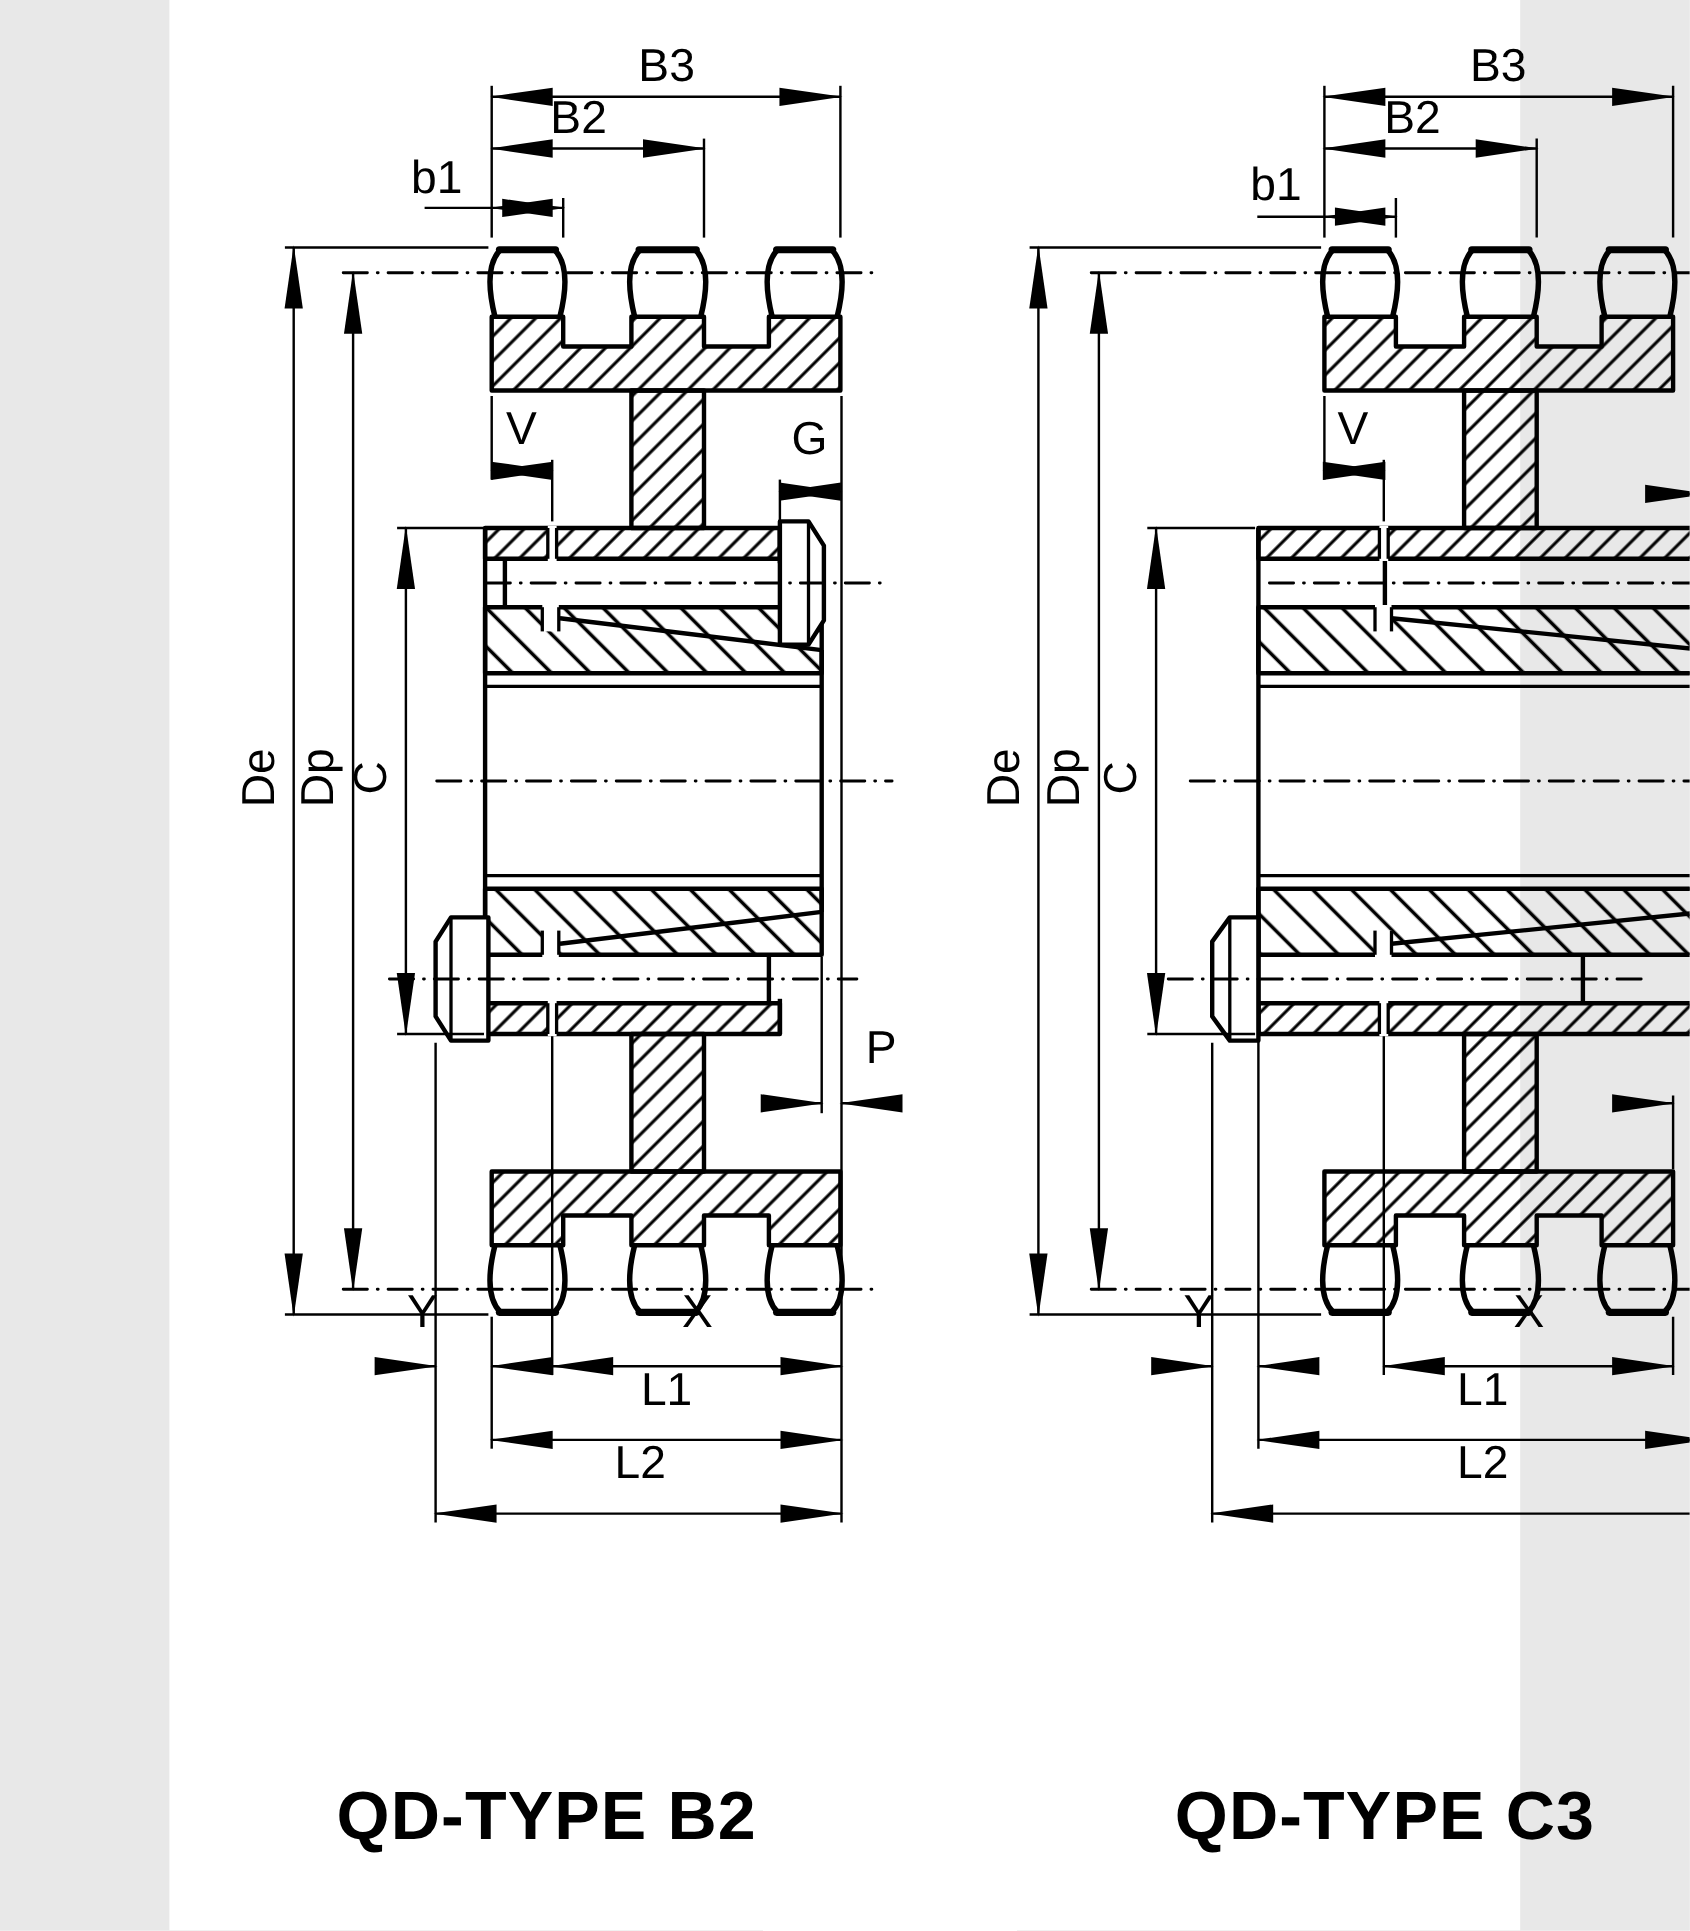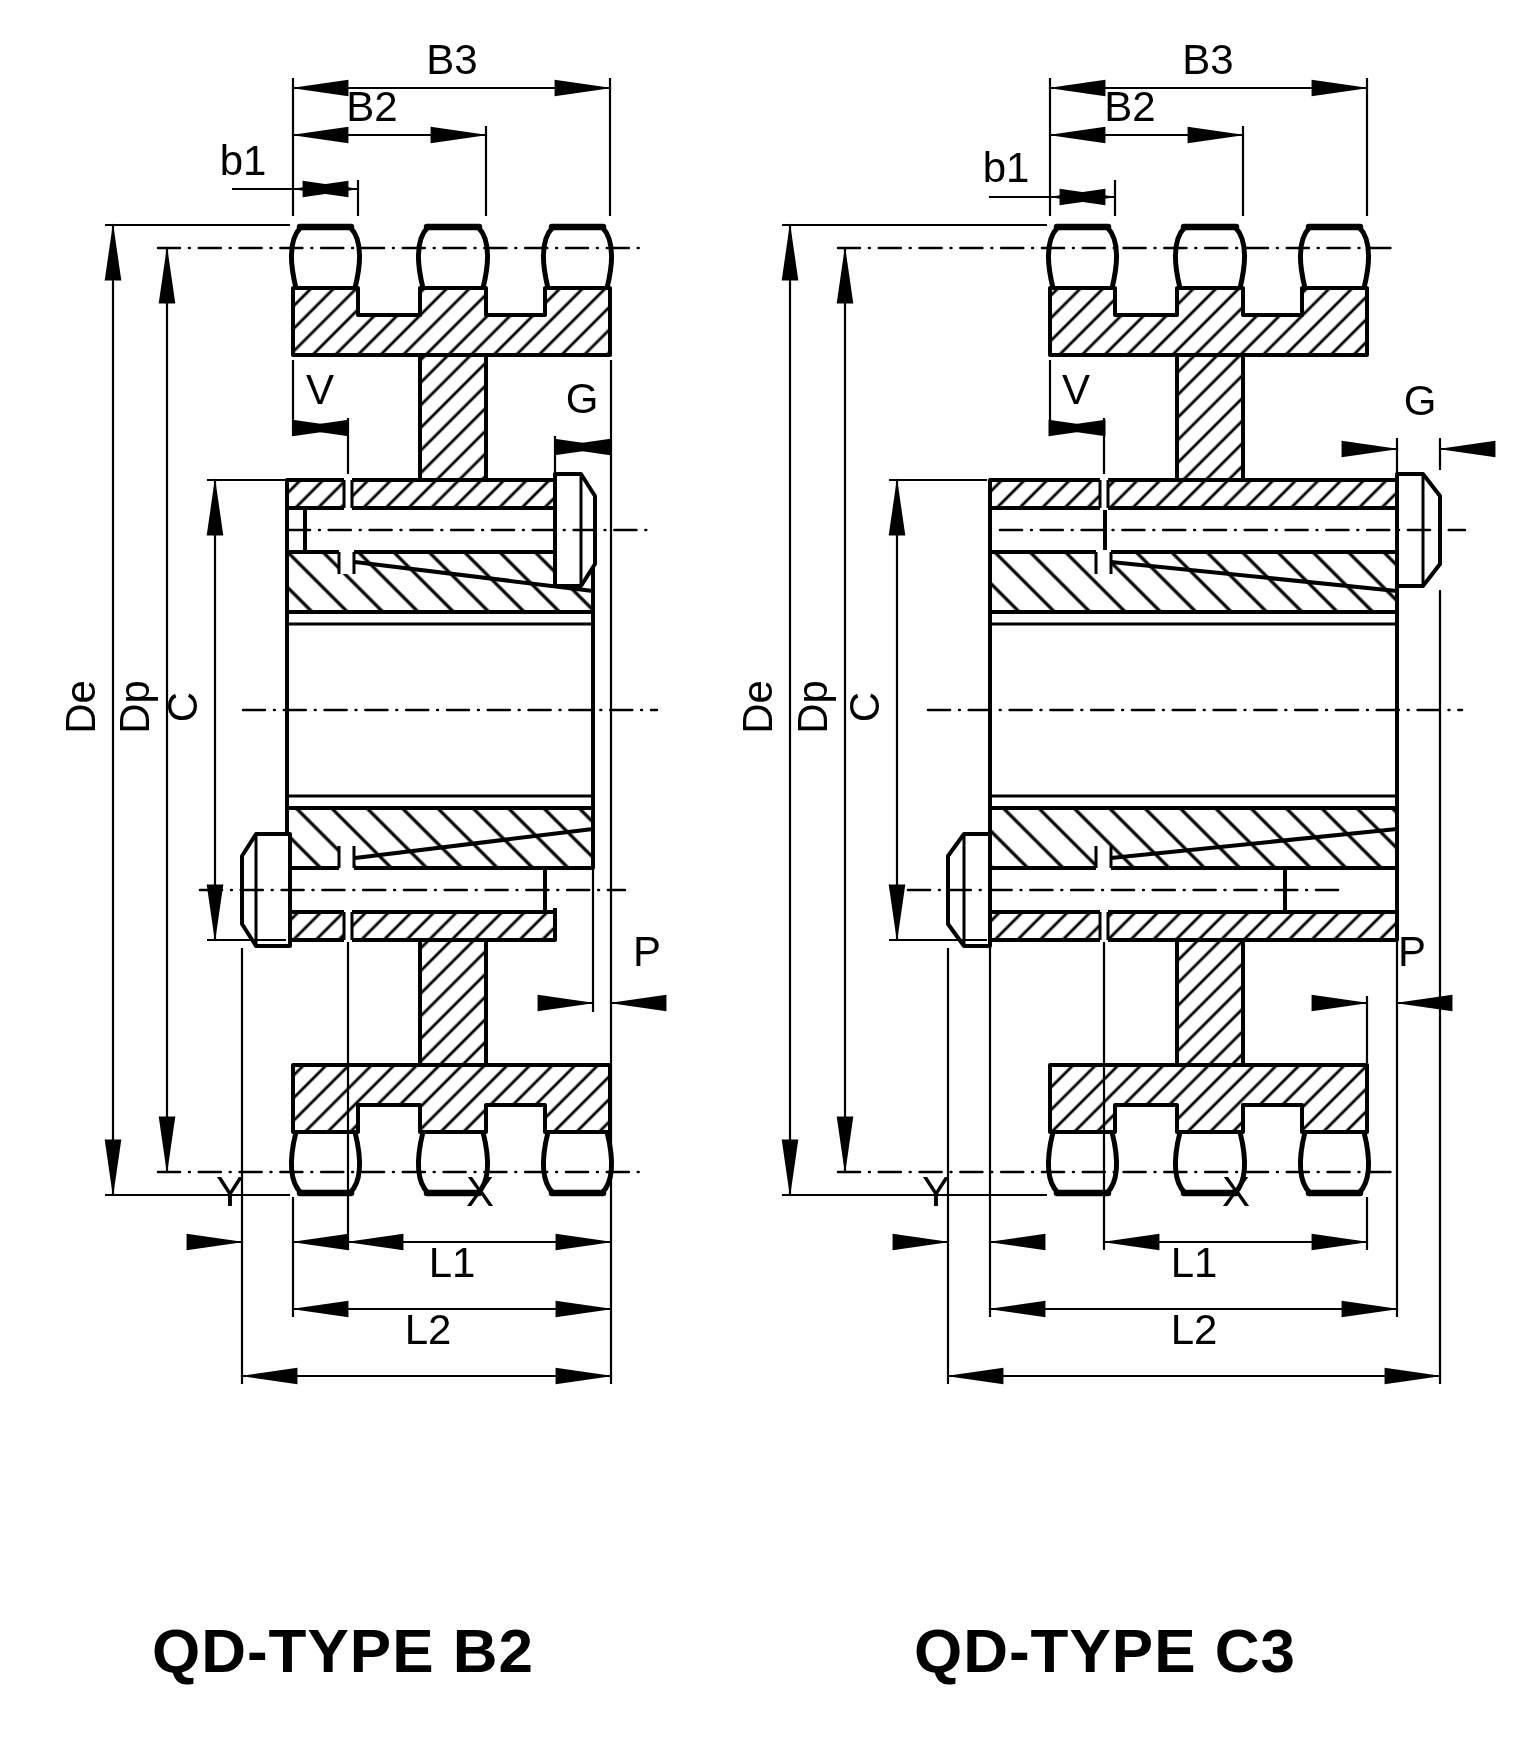--- a/index.html
+++ b/index.html
@@ -1,16 +1,16 @@
 <!DOCTYPE html>
 <html><head>
 <meta charset="utf-8">
 <style>
   html,body{margin:0;padding:0;background:#e8e8e8;}
-  .page{width:1536px;height:1755px;background:#ffffff;position:relative;margin:0 auto;
+  .page{width:1228px;height:1755px;background:#ffffff;position:relative;margin:0 auto;
         font-family:"Liberation Sans", sans-serif;}
   svg{display:block}
   .ol{stroke:#000;stroke-width:4;fill:none;stroke-linejoin:round;}
   .ol5{stroke:#000;stroke-width:5;fill:none;stroke-linejoin:round;}
   .bold6{stroke:#000;stroke-width:6.5;fill:none;stroke-linecap:round;}
   .hf{fill:url(#hf);stroke:#000;stroke-width:4;stroke-linejoin:round;}
   .hb{fill:url(#hb);stroke:#000;stroke-width:4;stroke-linejoin:round;}
   .wh{fill:#fff;stroke:#000;stroke-width:4;stroke-linejoin:round;}
   .whn{fill:#fff;stroke:none;}
   .tn3{stroke:#000;stroke-width:3;fill:none;}

